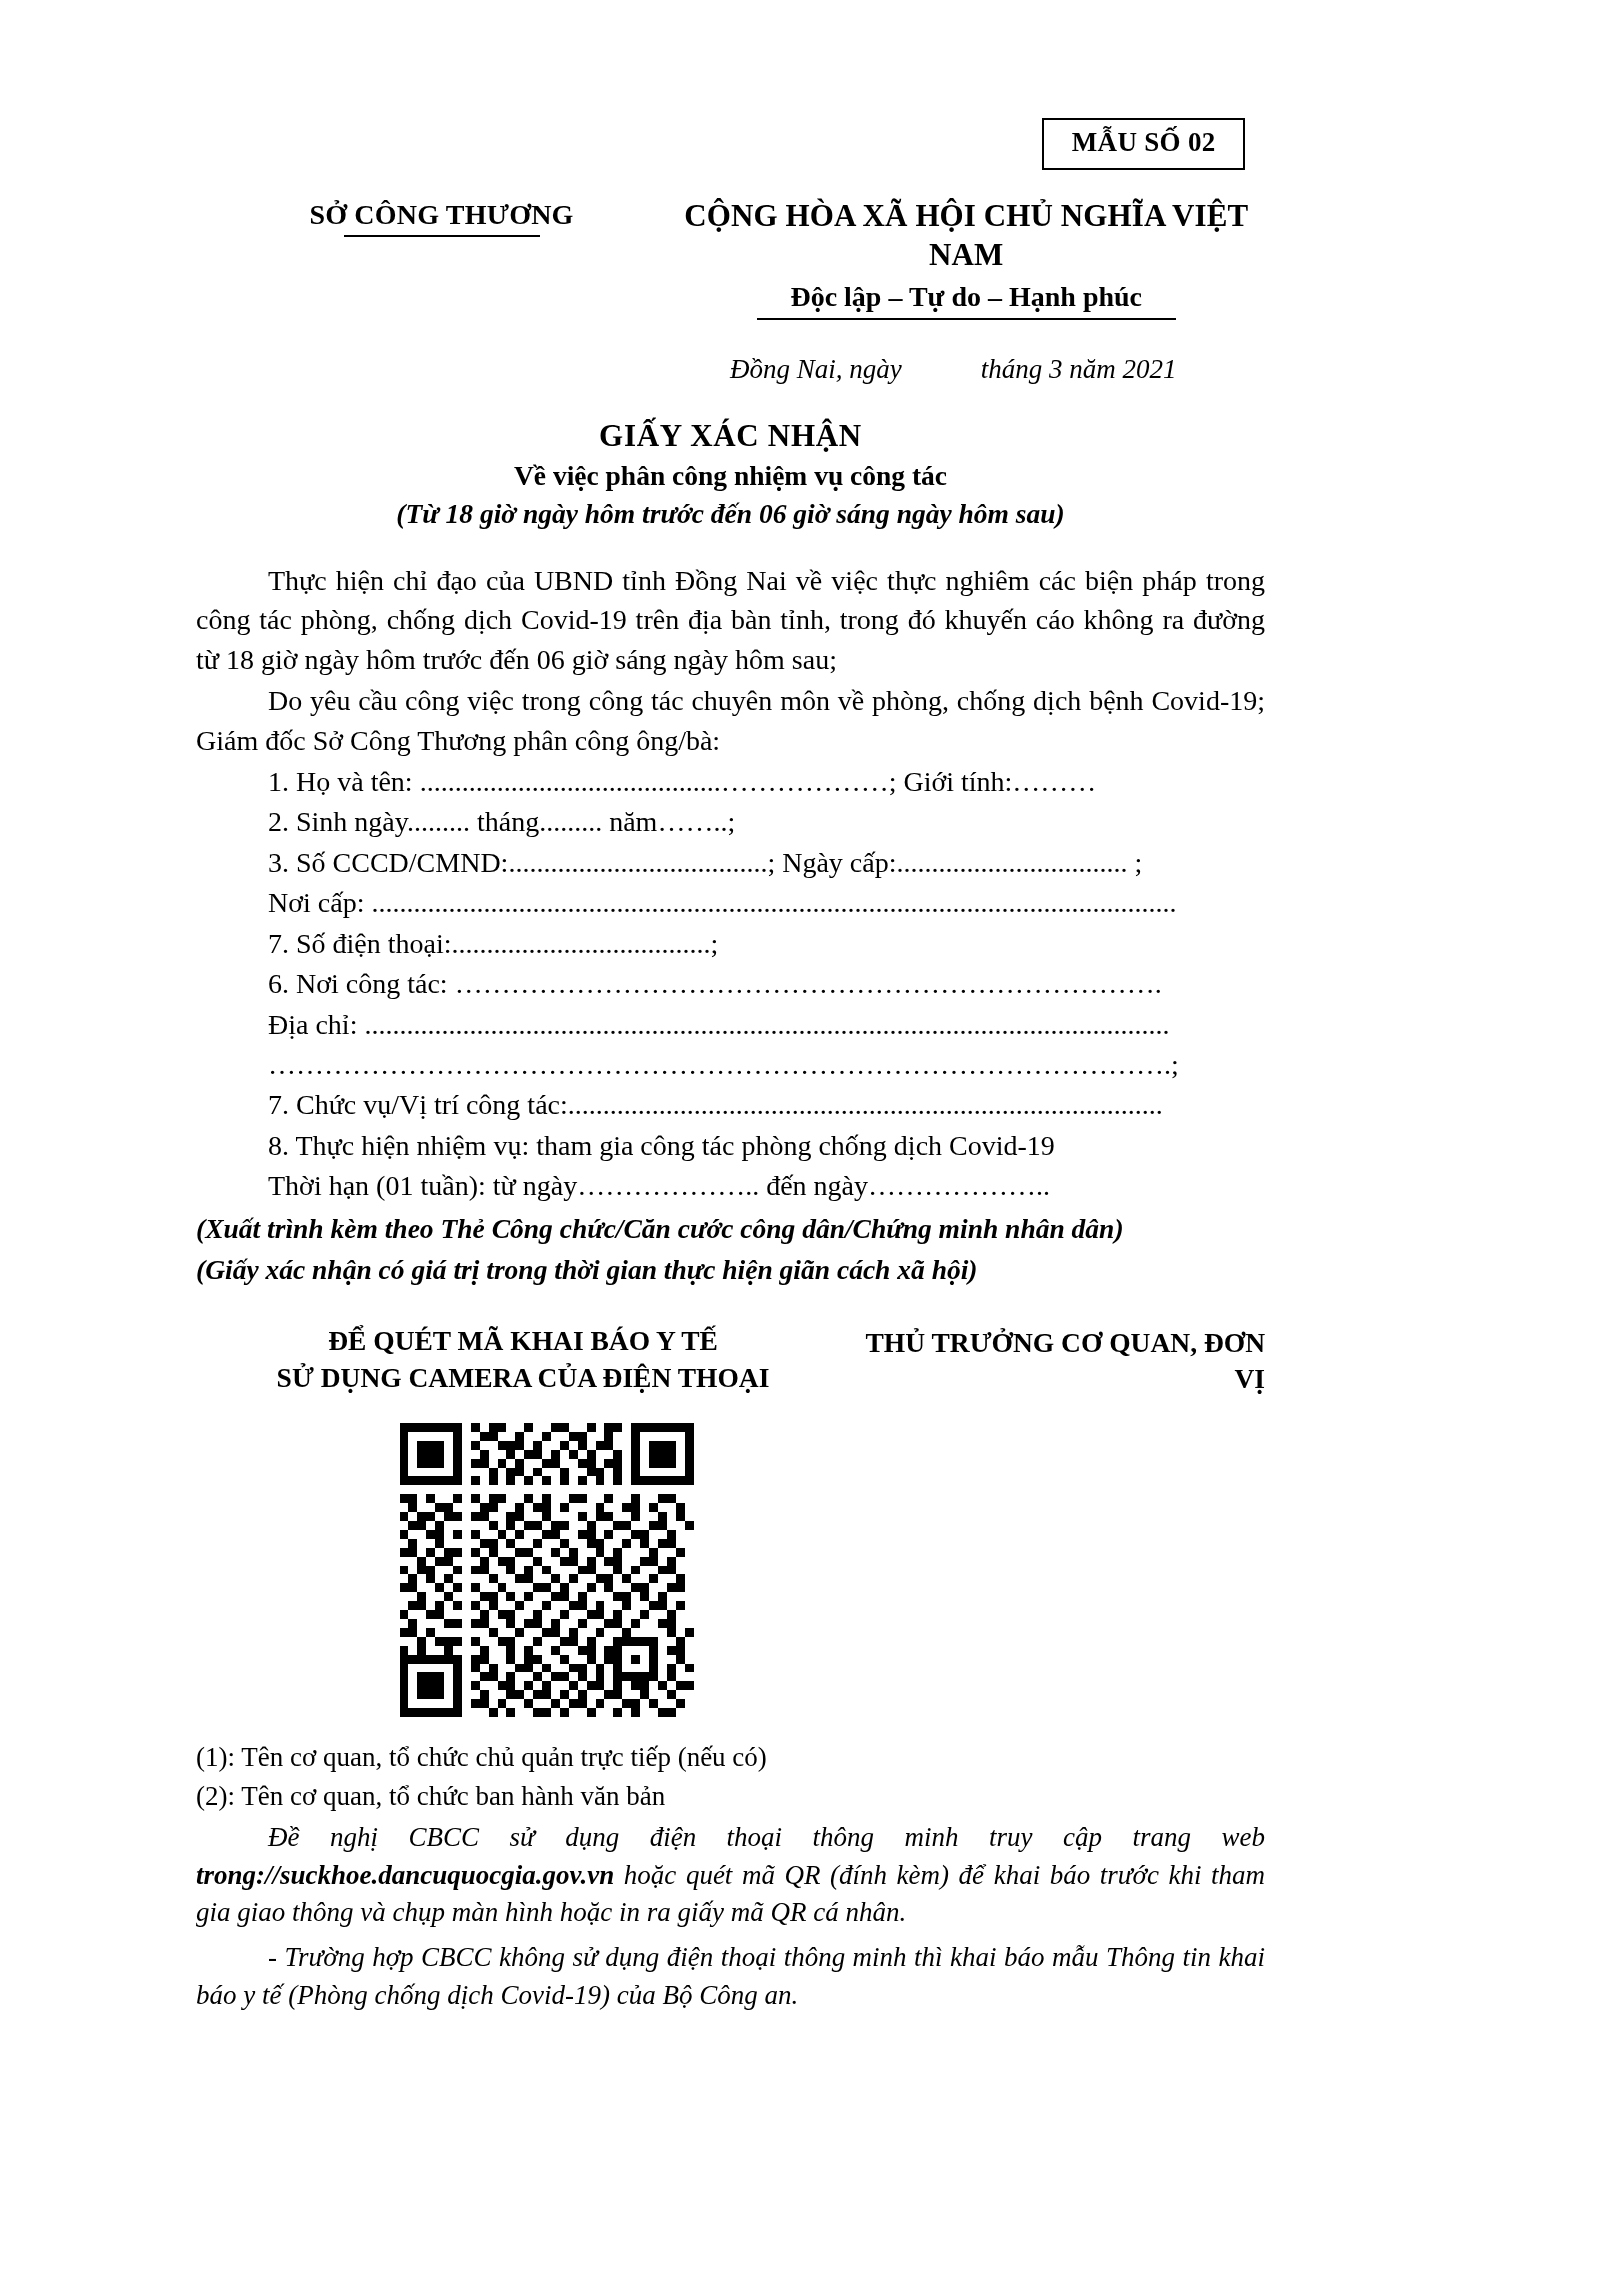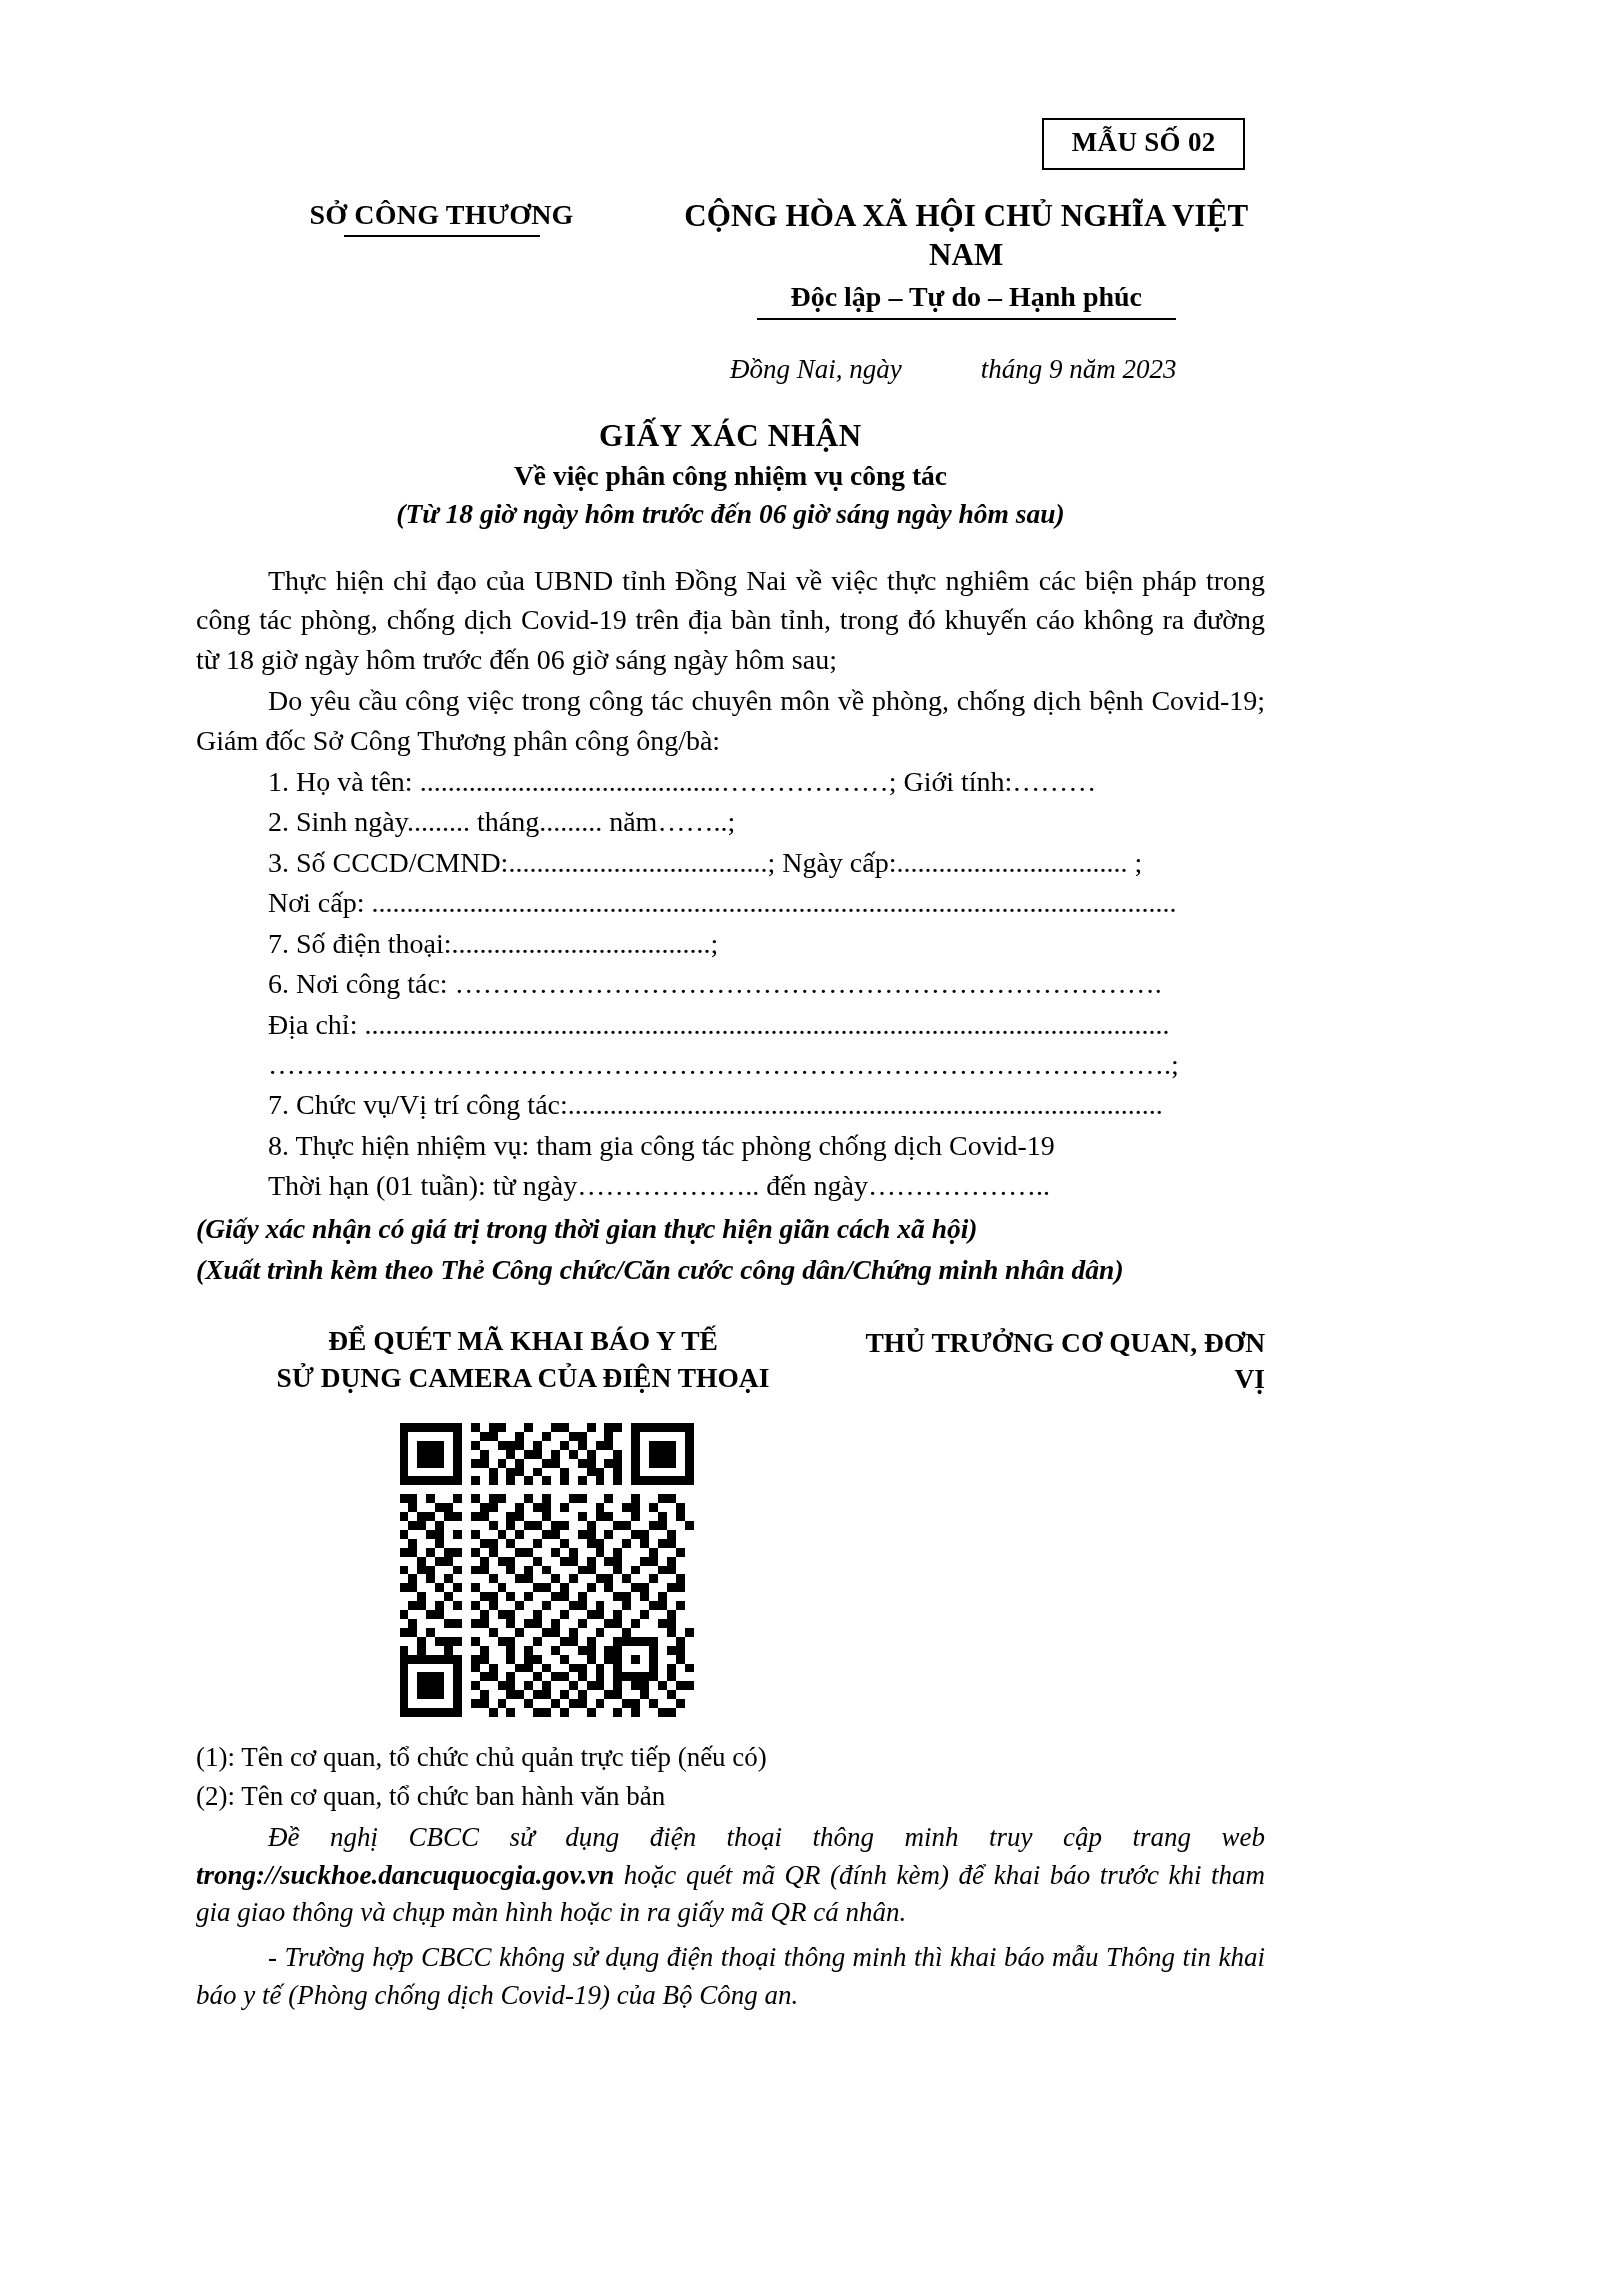--- a/index.html
+++ b/index.html
@@ -216,21 +216,21 @@
   <div class="header">
     <div class="header-left">
       <div class="h-line2">SỞ CÔNG THƯƠNG</div>
       <div class="underline-left"></div>
     </div>
     <div class="header-right">
       <div class="nation-title">CỘNG HÒA XÃ HỘI CHỦ NGHĨA VIỆT NAM</div>
       <div class="nation-sub">Độc lập – Tự do – Hạnh phúc</div>
       <div class="underline-right"></div>
       <div class="date-line">
-        <span>Đồng Nai, ngày</span><span class="gap"></span><span>tháng 9 năm 2023</span>
+        <span>Đồng Nai, ngày</span><span class="gap"></span><span>tháng 3 năm 2021</span>
       </div>
     </div>
   </div>
 
   <div class="doc-title">
     <div class="t1">GIẤY XÁC NHẬN</div>
     <div class="t2">Về việc phân công nhiệm vụ công tác</div>
     <div class="t3">(Từ 18 giờ ngày hôm trước đến 06 giờ sáng ngày hôm sau)</div>
   </div>
 
@@ -243,22 +243,22 @@
     <div class="field-line">3. Số CCCD/CMND:.....................................; Ngày cấp:................................. ;</div>
     <div class="field-line">Nơi cấp: ...................................................................................................................</div>
     <div class="field-line">7. Số điện thoại:.....................................;</div>
     <div class="field-line">6. Nơi công tác: ………………………………………………………………….</div>
     <div class="field-line">Địa chỉ: ...................................................................................................................</div>
     <div class="field-line">…………………………………………………………………………………….;</div>
     <div class="field-line">7. Chức vụ/Vị trí công tác:.....................................................................................</div>
     <div class="field-line">8. Thực hiện nhiệm vụ: tham gia công tác phòng chống dịch Covid-19</div>
     <div class="field-line">Thời hạn (01 tuần): từ ngày……………….. đến ngày………………..</div>
 
+    <div class="italic-note">(Xuất trình kèm theo Thẻ Công chức/Căn cước công dân/Chứng minh nhân dân)</div>
     <div class="italic-note">(Giấy xác nhận có giá trị trong thời gian thực hiện giãn cách xã hội)</div>
-    <div class="italic-note">(Xuất trình kèm theo Thẻ Công chức/Căn cước công dân/Chứng minh nhân dân)</div>
   </div>
 
   <div class="sign-row">
     <div class="sign-left">
       <div>ĐỂ QUÉT MÃ KHAI BÁO Y TẾ</div>
       <div>SỬ DỤNG CAMERA CỦA ĐIỆN THOẠI</div>
     </div>
     <div class="sign-right">THỦ TRƯỞNG CƠ QUAN, ĐƠN VỊ</div>
   </div>
 

